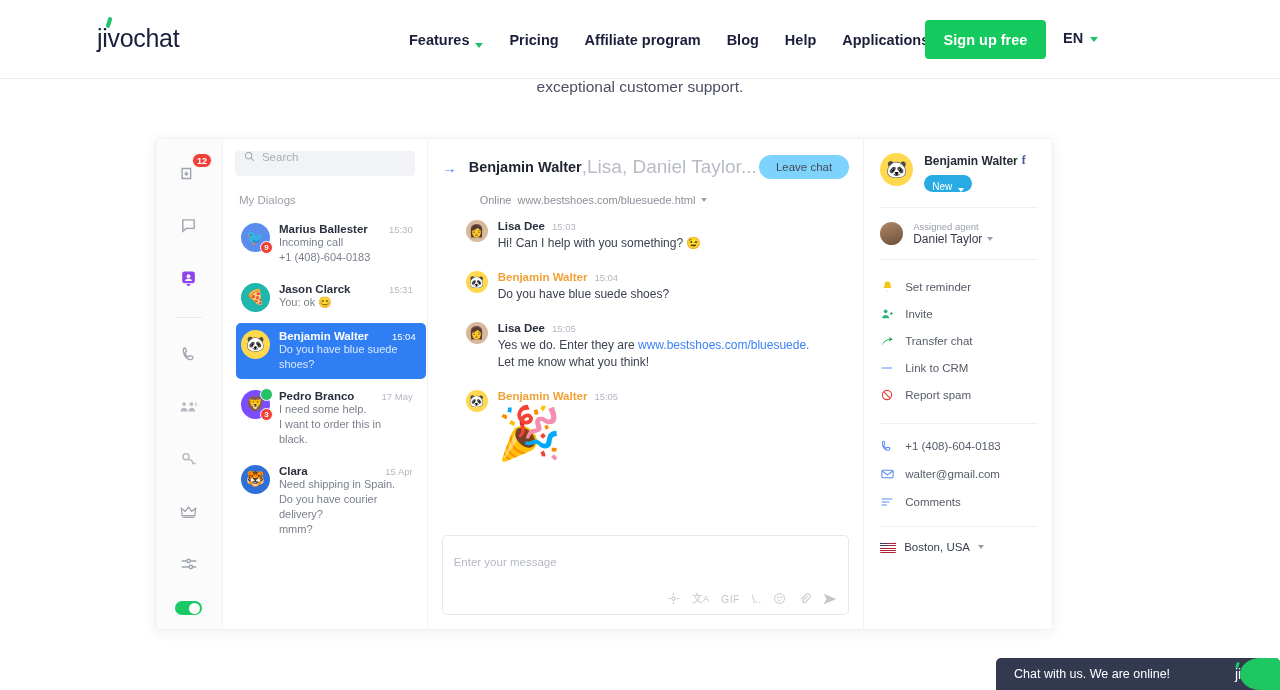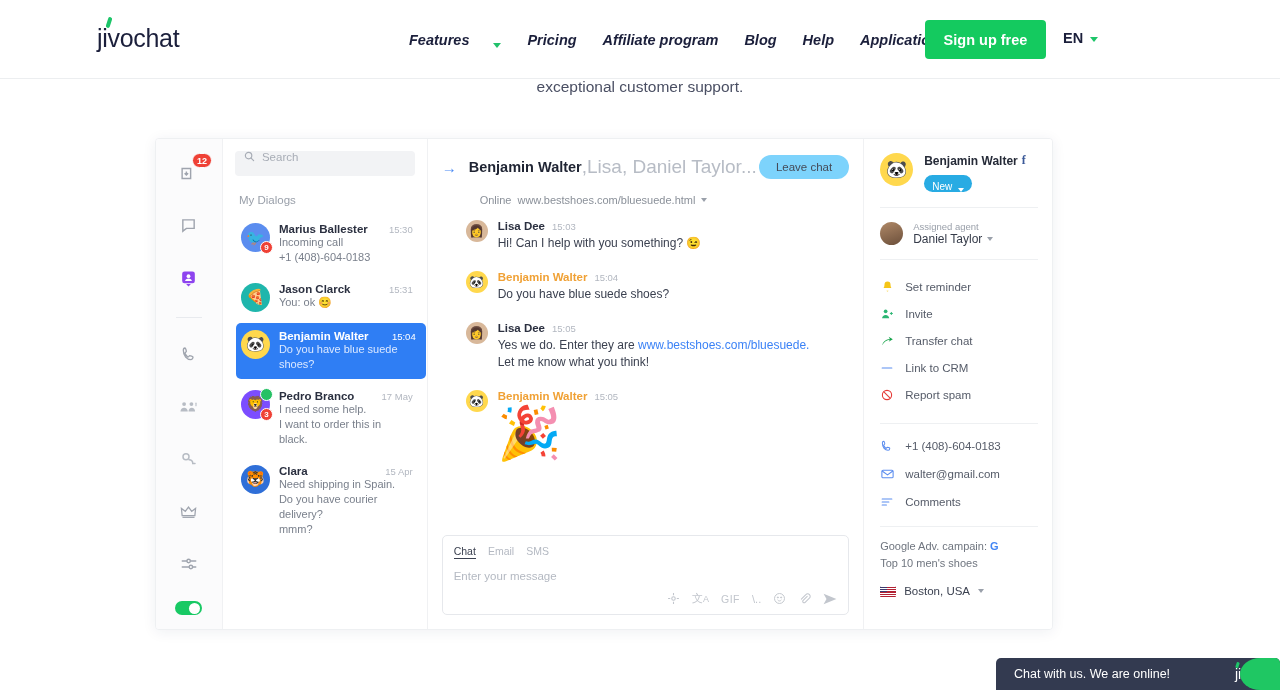--- a/index.html
+++ b/index.html
@@ -26,21 +26,21 @@
     width: 4px; height: 11px; background: #1dc569;
     border-radius: 2px; transform: rotate(18deg);
   }
   .nav-links {
     position: absolute; left: 409px; top: 0; height: 79px;
     display: flex; align-items: center; gap: 0;
   }
   .nav-link {
     font-size: 14.5px; font-weight: bold; color: #1b1f3b;
     margin-right: 26px; cursor: pointer; white-space: nowrap;
-    display: flex; align-items: flex-end; gap: 24px; font-style: italic;
+    display: flex; align-items: flex-end; gap: 6px;
   }
   .nav-link:last-child { margin-right: 0; }
   .chev {
     width: 0; height: 0; border-left: 4.5px solid transparent;
     border-right: 4.5px solid transparent; border-top: 5px solid #21c16b;
     margin-top: 2px;
   }
   .chev-dark { border-top-color: #1dc569; }
   .signup-btn {
     position: absolute; left: 925px; top: 20px;
@@ -512,25 +512,20 @@
           <div class="msg-head">
             <span class="msg-name agent">Benjamin Walter</span>
             <span class="msg-time">15:05</span>
           </div>
           <div class="msg-emoji">🎉</div>
         </div>
       </div>
     </div>
 
     <div class="composer">
-      <div class="comp-tabs">
-        <span class="comp-tab active">Chat</span>
-        <span class="comp-tab">Email</span>
-        <span class="comp-tab">SMS</span>
-      </div>
       <div class="comp-ph">Enter your message</div>
       <div class="comp-icons">
         <span>
           <svg width="13" height="13" viewBox="0 0 24 24" fill="none" stroke="#c2c6cd" stroke-width="2">
             <circle cx="12" cy="12" r="3.2"></circle>
               <path d="M12 2v4M12 18v4M2 12h4M18 12h4"></path>
           </svg>
         </span>
         <span style="font-size:11px;">文<sub style="font-size:9px;">A</sub></span>
         <span style="font-size:10.5px;letter-spacing:.5px;">GIF</span>
@@ -663,27 +658,20 @@
       <span class="act-ico">
         <svg width="12" height="10" viewBox="0 0 20 14" fill="none" stroke="#5b8def" stroke-width="2" stroke-linecap="round">
           <path d="M2 2h16M2 7h11M2 12h7"></path>
         </svg>
       </span>
       <span>Comments</span>
     </div>
 
     <div class="hr" style="margin:10px 0 11px;"></div>
 
-    <div class="camp">
-      <div>
-        <span>Google Adv. campain:</span>
-        <span style="color:#4285f4;font-weight:bold;">G</span>
-      </div>
-      <div>Top 10 men's shoes</div>
-    </div>
 
     <div class="loc">
       <span class="flag"></span>
       <span>Boston, USA</span>
       <span class="small-chev"></span>
     </div>
   </div>
 </div>
 
 <div class="widget">

